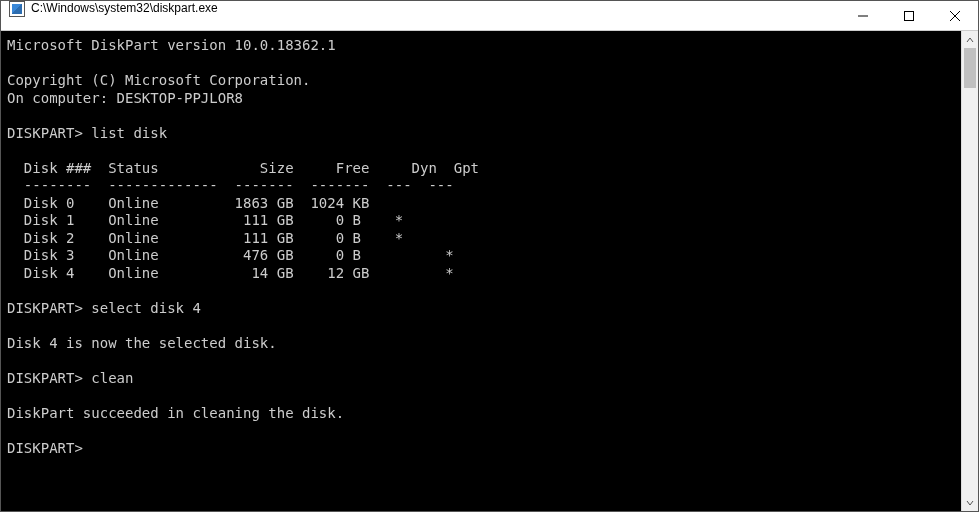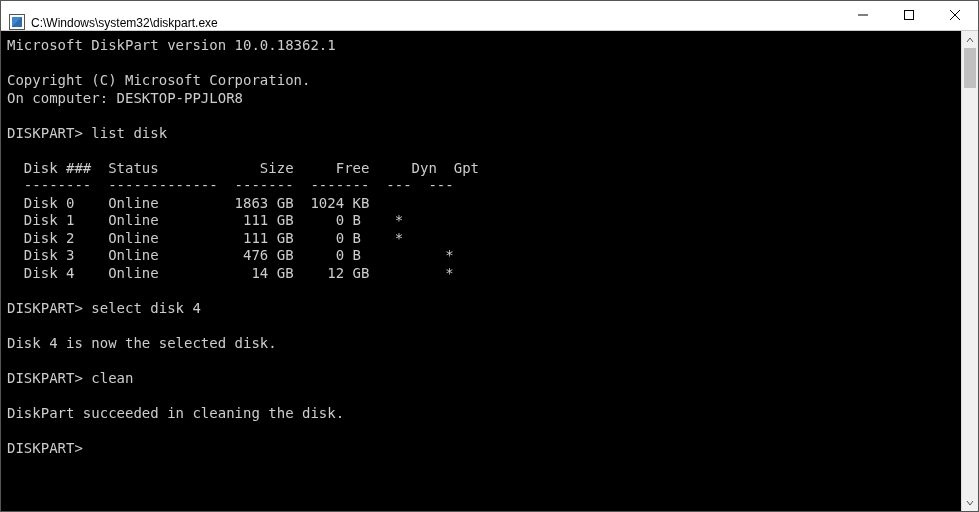--- a/index.html
+++ b/index.html
@@ -17,21 +17,21 @@
     height: 512px;
     border: 1px solid #555;
     display: flex;
     flex-direction: column;
     background: #000;
   }
   .titlebar {
     height: 30px;
     background: #fff;
     display: flex;
-    align-items: flex-end;
+    align-items: flex-start;
     border-bottom: 1px solid #ccc;
     color: #000;
   }
   .titlebar .app-icon {
     width: 16px; height: 16px;
     margin: 0 6px 0 8px;
     border: 1px solid #555;
     position: relative;
     background: #fff;
   }

